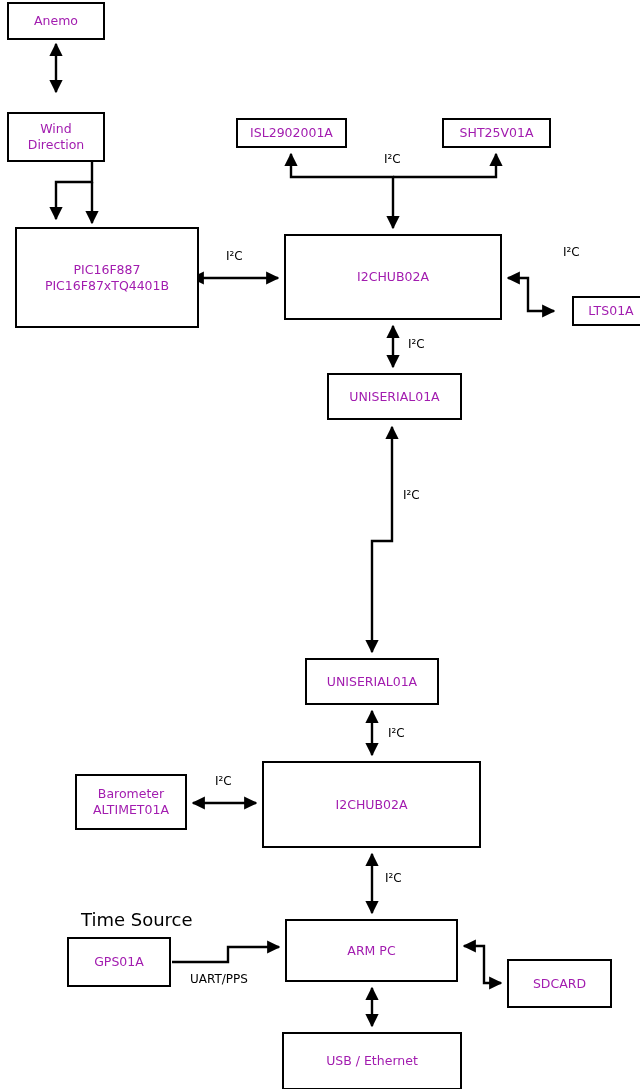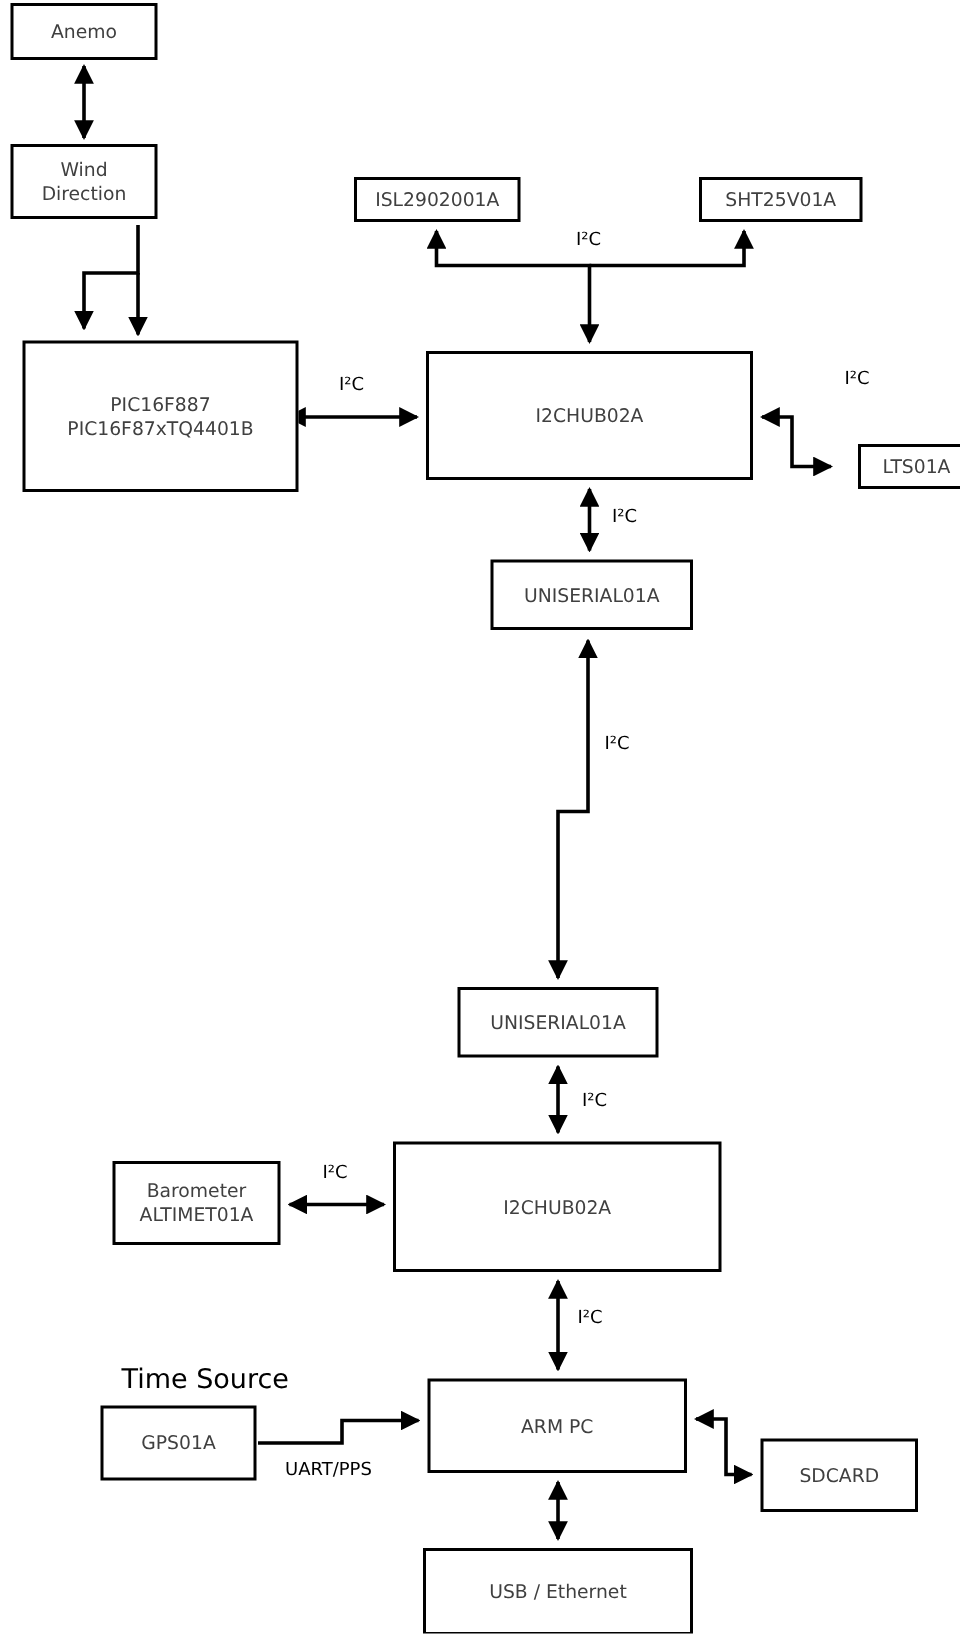--- a/index.html
+++ b/index.html
@@ -28,21 +28,21 @@
   }
   .node {
     position: absolute;
     box-sizing: border-box;
     border: 2px solid #000000;
     background: #ffffff;
     display: flex;
     align-items: center;
     justify-content: center;
     text-align: center;
-    color: #404040;
+    color: #a21caf;
     font-size: 12.5px;
     line-height: 1.25;
     z-index: 3;
   }
   .node .node-label {
     white-space: pre-line;
     display: block;
     padding: 0 4px;
   }
   .edge-label {
@@ -103,32 +103,32 @@
 
       <path d="M 464 946 L 484 946 L 484 983 L 501 983" marker-start="url(#arrow)" marker-end="url(#arrow)"></path>
 
       <line x1="372" y1="988" x2="372" y2="1026" marker-start="url(#arrow)" marker-end="url(#arrow)"></line>
     </g>
   </svg>
 
   <div class="node" id="node-anemo" style="left: 7px; top: 2px; width: 98px; height: 38px;">
     <span class="node-label">Anemo</span>
   </div>
-  <div class="node" id="node-wind" style="left: 7px; top: 96px; width: 98px; height: 50px;">
+  <div class="node" id="node-wind" style="left: 7px; top: 112px; width: 98px; height: 50px;">
     <span class="node-label">Wind
 Direction</span>
   </div>
   <div class="node" id="node-pic" style="left: 2px; top: 227px; width: 184px; height: 101px; margin-left: 13px;">
     <span class="node-label">PIC16F887
 PIC16F87xTQ4401B</span>
   </div>
   <div class="node" id="node-isl" style="left: 236px; top: 118px; width: 111px; height: 30px;">
     <span class="node-label">ISL2902001A</span>
   </div>
-  <div class="node" id="node-sht" style="left: 442px; top: 118px; width: 109px; height: 30px; margin-left: 24px;">
+  <div class="node" id="node-sht" style="left: 442px; top: 118px; width: 109px; height: 30px;">
     <span class="node-label">SHT25V01A</span>
   </div>
   <div class="node" id="node-hub_top" style="left: 284px; top: 234px; width: 218px; height: 86px;">
     <span class="node-label">I2CHUB02A</span>
   </div>
   <div class="node" id="node-lts" style="left: 548px; top: 296px; width: 78px; height: 30px; margin-left: 24px;">
     <span class="node-label">LTS01A</span>
   </div>
   <div class="node" id="node-uniserial_up" style="left: 327px; top: 373px; width: 135px; height: 47px;">
     <span class="node-label">UNISERIAL01A</span>

